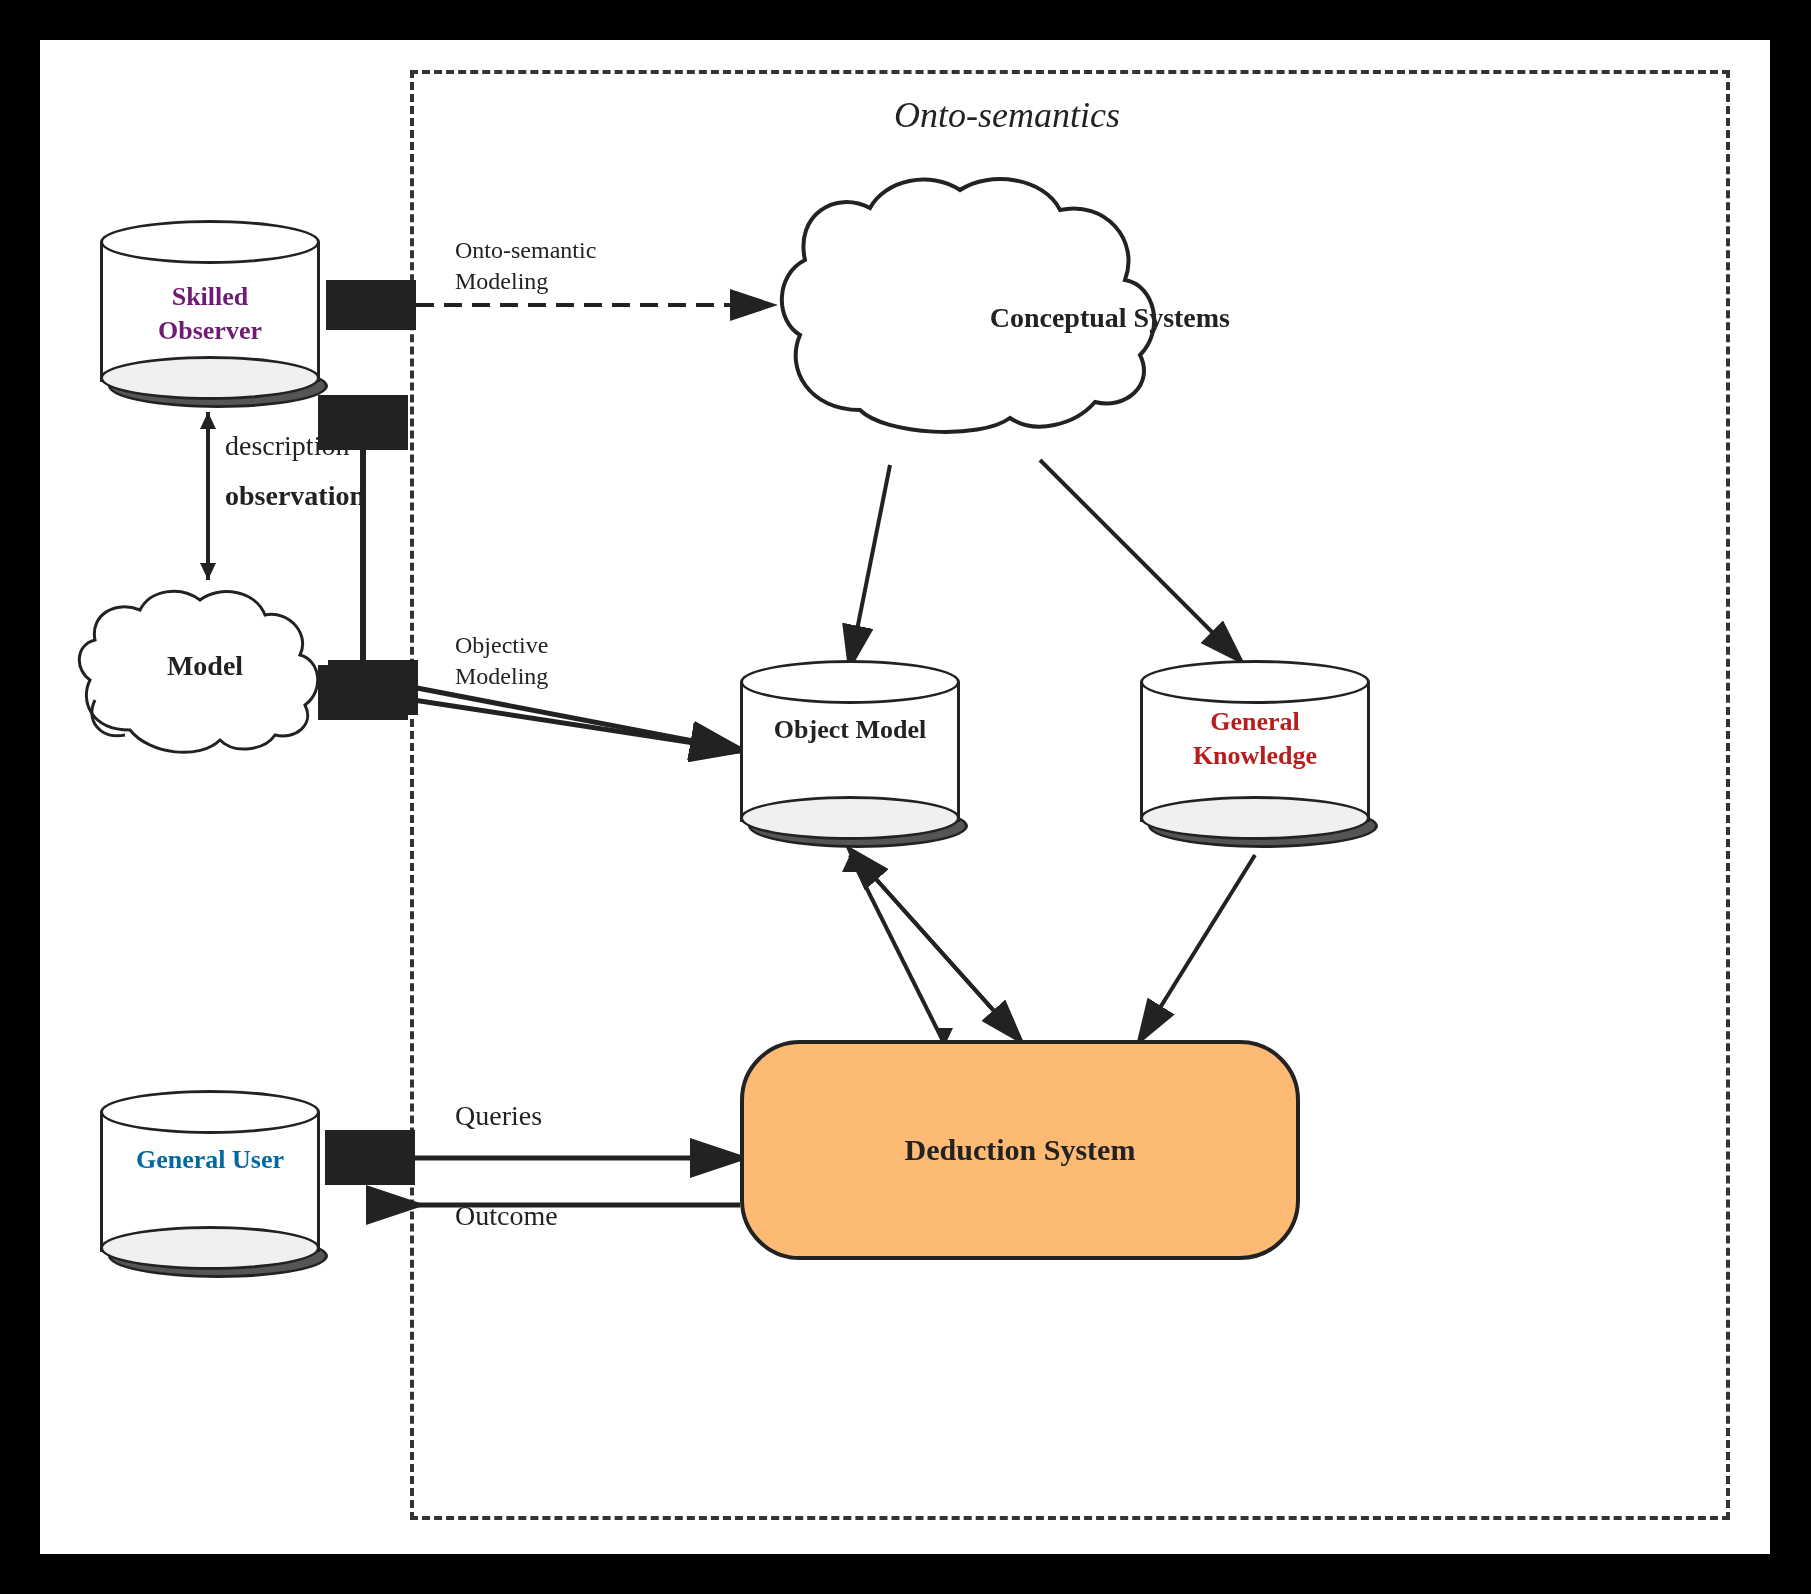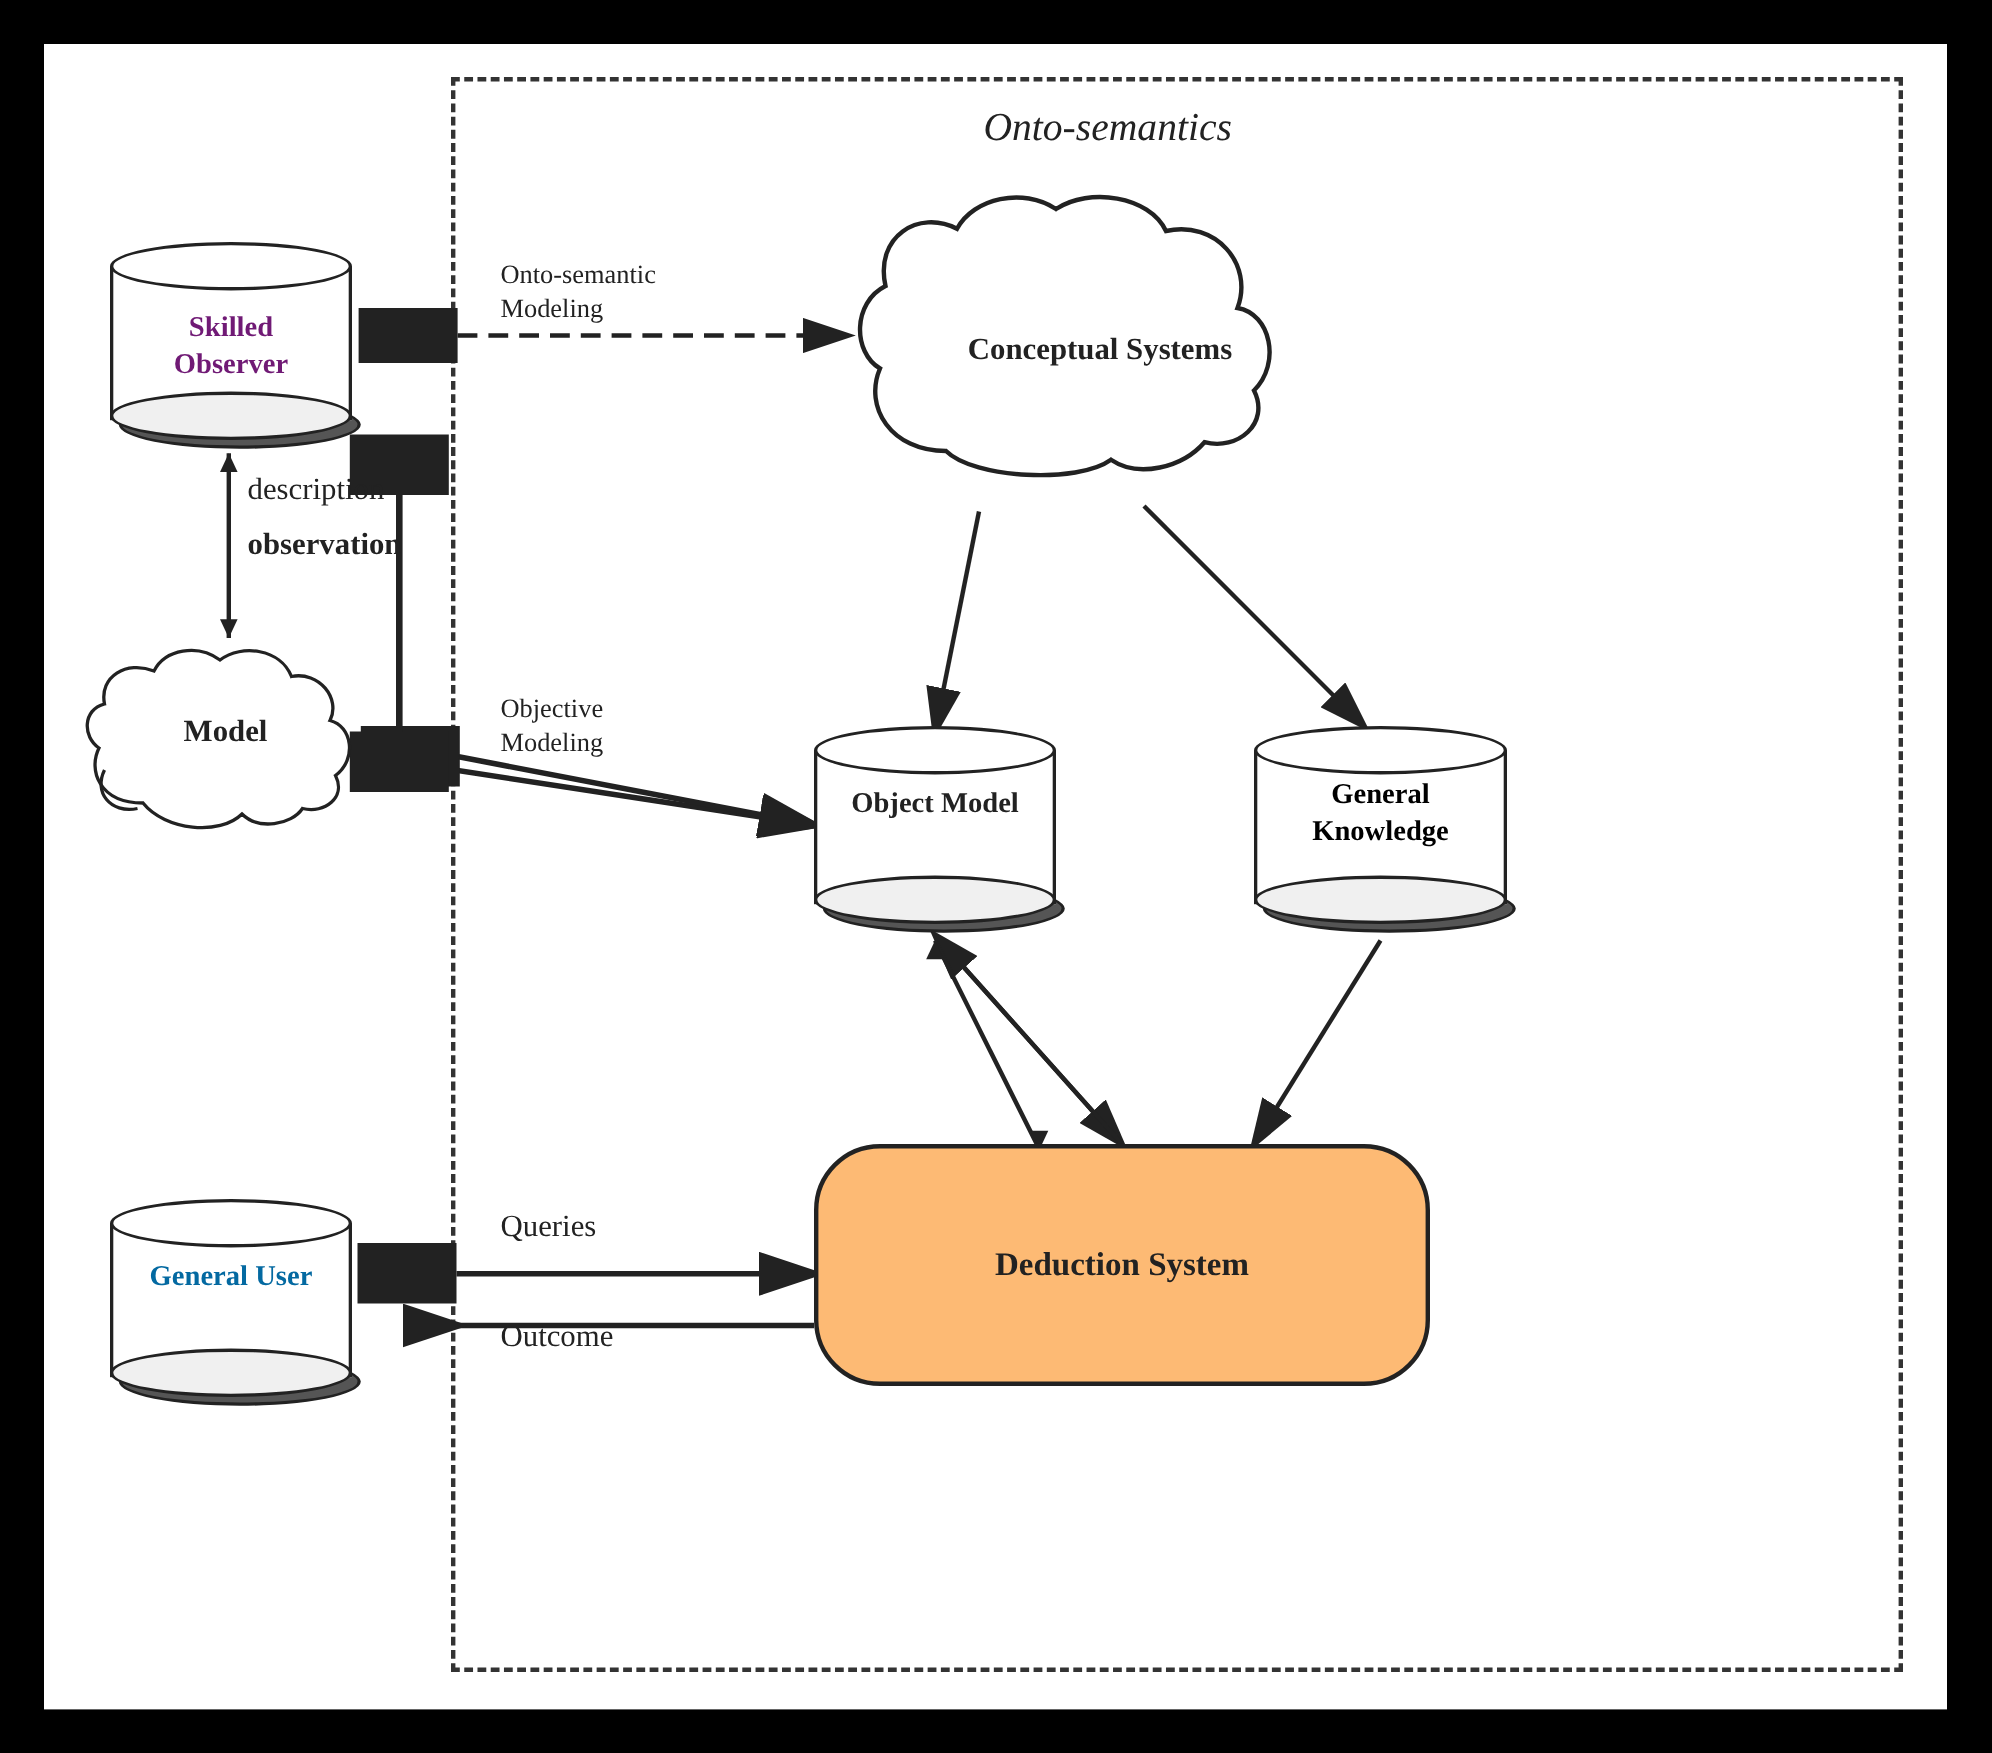--- a/index.html
+++ b/index.html
@@ -155,21 +155,21 @@
       left: 730px;
       width: 460px;
       height: 300px;
     }
 
     .conceptual-label {
       position: absolute;
       top: 130px;
       left: 0;
       width: 460px;
-      text-align: center;
+      text-align: right;
       font-size: 28px;
       font-weight: bold;
       color: #222;
       z-index: 3;
       line-height: 1.3;
     }
 
     
     .object-model {
       position: absolute;
@@ -328,21 +328,21 @@
     <div style="position:absolute;top:22px;left:0;width:220px;height:140px;border-left:3px solid #222;border-right:3px solid #222;background:#fff;z-index:1;"></div>
     <div style="position:absolute;top:0;left:0;width:220px;height:44px;border:3px solid #222;border-radius:50%;background:#fff;z-index:2;"></div>
     <div style="position:absolute;top:55px;left:0;width:220px;text-align:center;font-size:26px;font-weight:bold;color:#222;z-index:3;">Object Model</div>
   </div>
 
   <div class="general-knowledge">
     <div style="position:absolute;top:144px;left:8px;width:230px;height:44px;border:3px solid #222;border-radius:50%;background:#555;z-index:0;"></div>
     <div style="position:absolute;top:136px;left:0;width:230px;height:44px;border:3px solid #222;border-radius:50%;background:#f0f0f0;z-index:2;"></div>
     <div style="position:absolute;top:22px;left:0;width:230px;height:140px;border-left:3px solid #222;border-right:3px solid #222;background:#fff;z-index:1;"></div>
     <div style="position:absolute;top:0;left:0;width:230px;height:44px;border:3px solid #222;border-radius:50%;background:#fff;z-index:2;"></div>
-    <div style="position:absolute;top:45px;left:0;width:230px;text-align:center;font-size:26px;font-weight:bold;color:#000000;z-index:3;line-height:1.3;">General<br>Knowledge</div>
+    <div style="position:absolute;top:45px;left:0;width:230px;text-align:center;font-size:26px;font-weight:bold;color:#b91c1c;z-index:3;line-height:1.3;">General<br>Knowledge</div>
   </div>
 
   <div class="deduction-system">
     <span class="deduction-label">Deduction System</span>
   </div>
 
   <div class="arrow-label" style="top:195px;left:415px;font-size:24px;line-height:1.3;">Onto-semantic<br>Modeling</div>
 
   <div class="arrow-label" style="top:590px;left:415px;font-size:24px;line-height:1.3;">Objective<br>Modeling</div>
 

